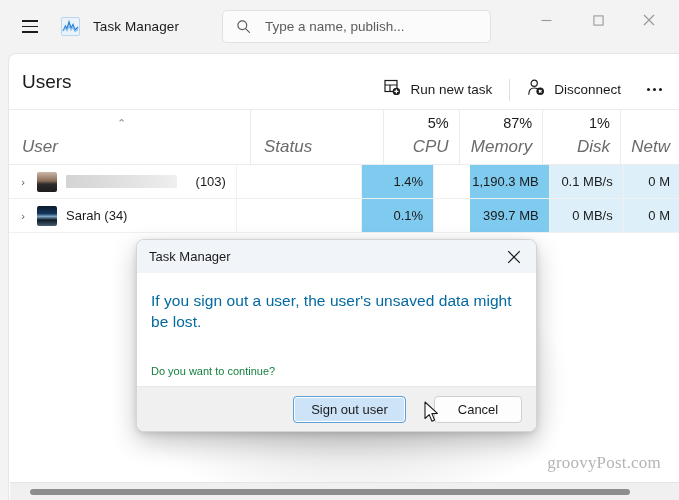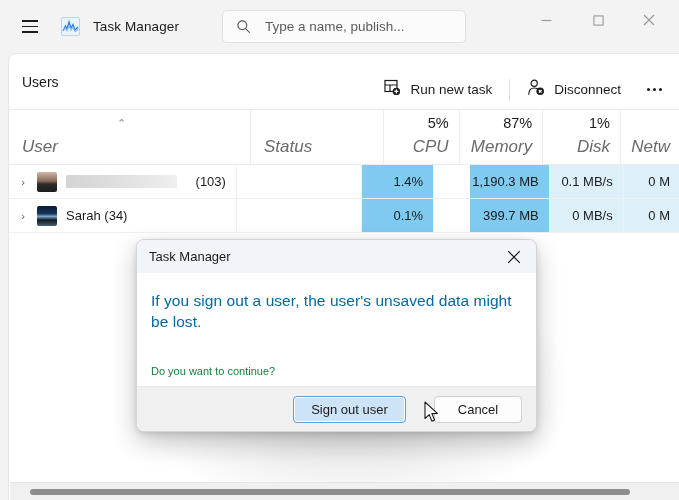--- a/index.html
+++ b/index.html
@@ -60,21 +60,21 @@
   #app-icon svg { display:block; }
   #app-title {
     margin-left: 13px;
     font-size: 13.5px;
     color: #1b1b1b;
     letter-spacing: 0.1px;
   }
   #search-box {
     position: absolute;
     left: 222px; top: 10px;
-    width: 244px; height: 33px;
+    width: 269px; height: 33px;
     background: #fbfbfb;
     border: 1px solid #e1e1e1;
     border-radius: 5px;
     box-sizing: border-box;
     display: flex;
     align-items: center;
     cursor: text;
   }
   #search-icon { margin-left: 13px; display:flex; }
   #search-input {
@@ -116,21 +116,21 @@
   
   #toolbar {
     position: absolute;
     left: 0; top: 0;
     width: 671px; height: 55px;
     display: flex;
     align-items: center;
   }
   #page-title {
     margin-left: 13px;
-    font-size: 14px;
+    font-size: 19px;
     color: #1b1b1b;
   }
   #toolbar-actions {
     position: absolute;
     right: 8px; top: 8px;
     height: 55px;
     display: flex;
     align-items: center;
   }
   .tool-btn {
@@ -553,20 +553,21 @@
         <div class="td right col-cpu cell-cpu">0.1%</div>
         <div class="td right col-mem cell-mem">399.7 MB</div>
         <div class="td right col-disk cell-disk">0 MB/s</div>
         <div class="td right col-net cell-net">0 M</div>
       </div>
     </div>
 
     <div id="bottom-blank"></div>
     <div id="dialog-shadow"></div>
 
+    <div id="watermark">groovyPost.com</div>
 
     <div id="hscrollbar">
       <div id="hscroll-thumb"></div>
     </div>
   </div>
 
   <div id="dialog">
 
     <div id="dialog-titlebar">
       <div id="dialog-title">Task Manager</div>

